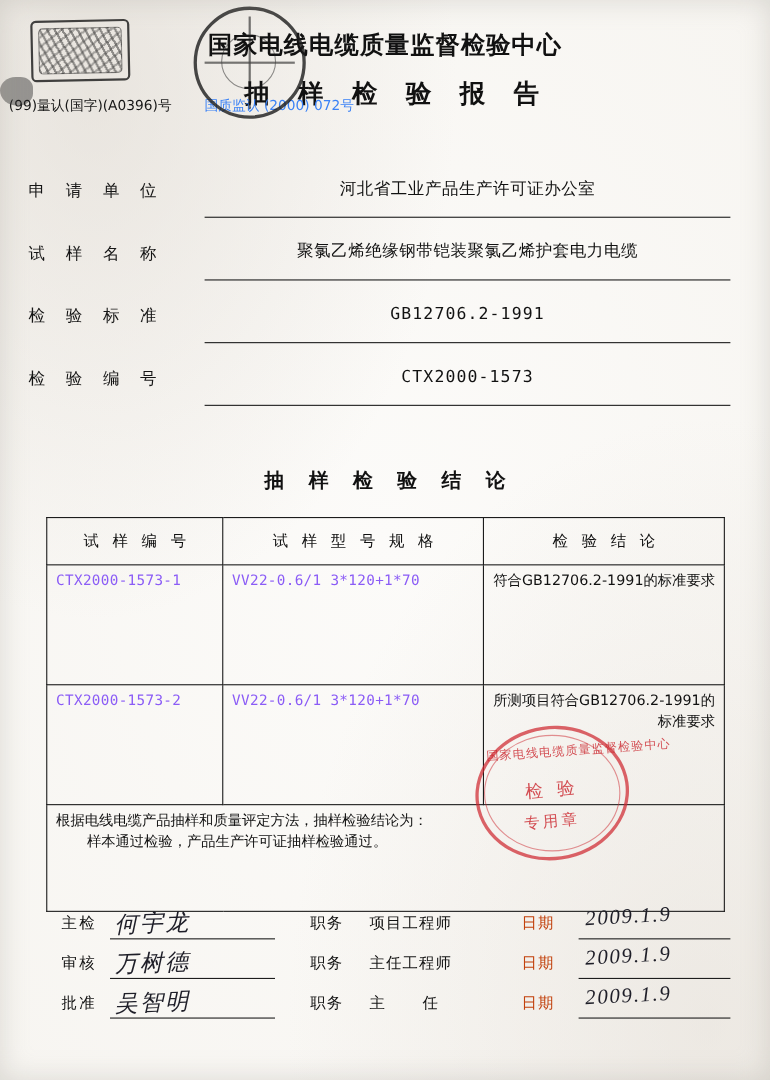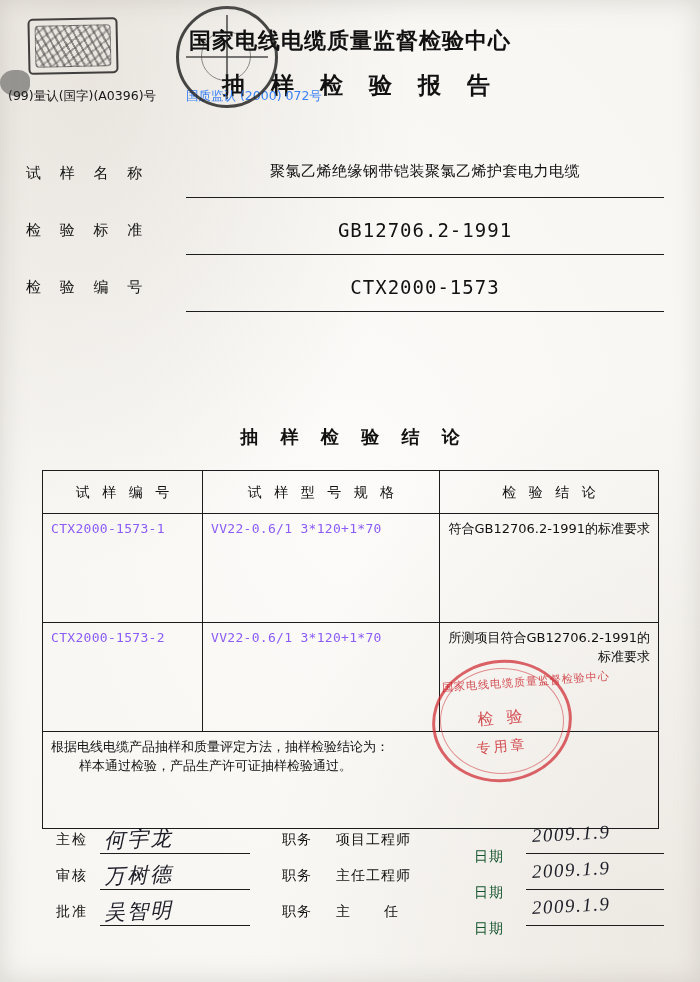--- a/index.html
+++ b/index.html
@@ -180,21 +180,21 @@
     top: 14px;
     width: 470px;
     text-align: center;
     font-family: "DejaVu Sans", sans-serif;
     font-size: 15px;
     color: #121212;
     letter-spacing: 0.5px;
   }
   .field-value.mono {
     font-family: "DejaVu Sans Mono", monospace;
-    font-size: 19px;
+    font-size: 15px;
     letter-spacing: 1px;
   }
   .field-rule {
     position: absolute;
     left: 186px;
     right: 36px;
     bottom: 7px;
     height: 1.5px;
     background: #1d1d1d;
   }
@@ -385,22 +385,21 @@
     letter-spacing: 1px;
     color: #121212;
   }
   .date-label {
     position: absolute;
     left: 474px;
     top: 9px;
     font-family: "DejaVu Sans", sans-serif;
     font-size: 14px;
     letter-spacing: 1px;
-    color: #14532d;
-    margin-top: 17px;
+    color: #c2410c;
   }
   .date-hand {
     position: absolute;
     left: 532px;
     top: 1px;
     font-family: "Liberation Serif", serif;
     font-size: 19px;
     font-style: italic;
     color: #1e1e28;
     letter-spacing: 1.5px;
@@ -429,20 +428,25 @@
   <div class="cert-no-left">(99)量认(国字)(A0396)号</div>
   <div class="cert-no-right">国质监认 (2000) 072号</div>
 
   <div class="stamp-square"></div>
   <div class="stamp-smudge"></div>
   <div class="stamp-round">
     <div class="stamp-round-inner"></div>
   </div>
 
   <div class="fields">
+    <div class="field-row">
+      <div class="field-label">申 请 单 位</div>
+      <div class="field-value">河北省工业产品生产许可证办公室</div>
+      <div class="field-rule"></div>
+    </div>
     <div class="field-row">
       <div class="field-label">试 样 名 称</div>
       <div class="field-value">聚氯乙烯绝缘钢带铠装聚氯乙烯护套电力电缆</div>
       <div class="field-rule"></div>
     </div>
     <div class="field-row">
       <div class="field-label">检 验 标 准</div>
       <div class="field-value mono">GB12706.2-1991</div>
       <div class="field-rule"></div>
     </div>

